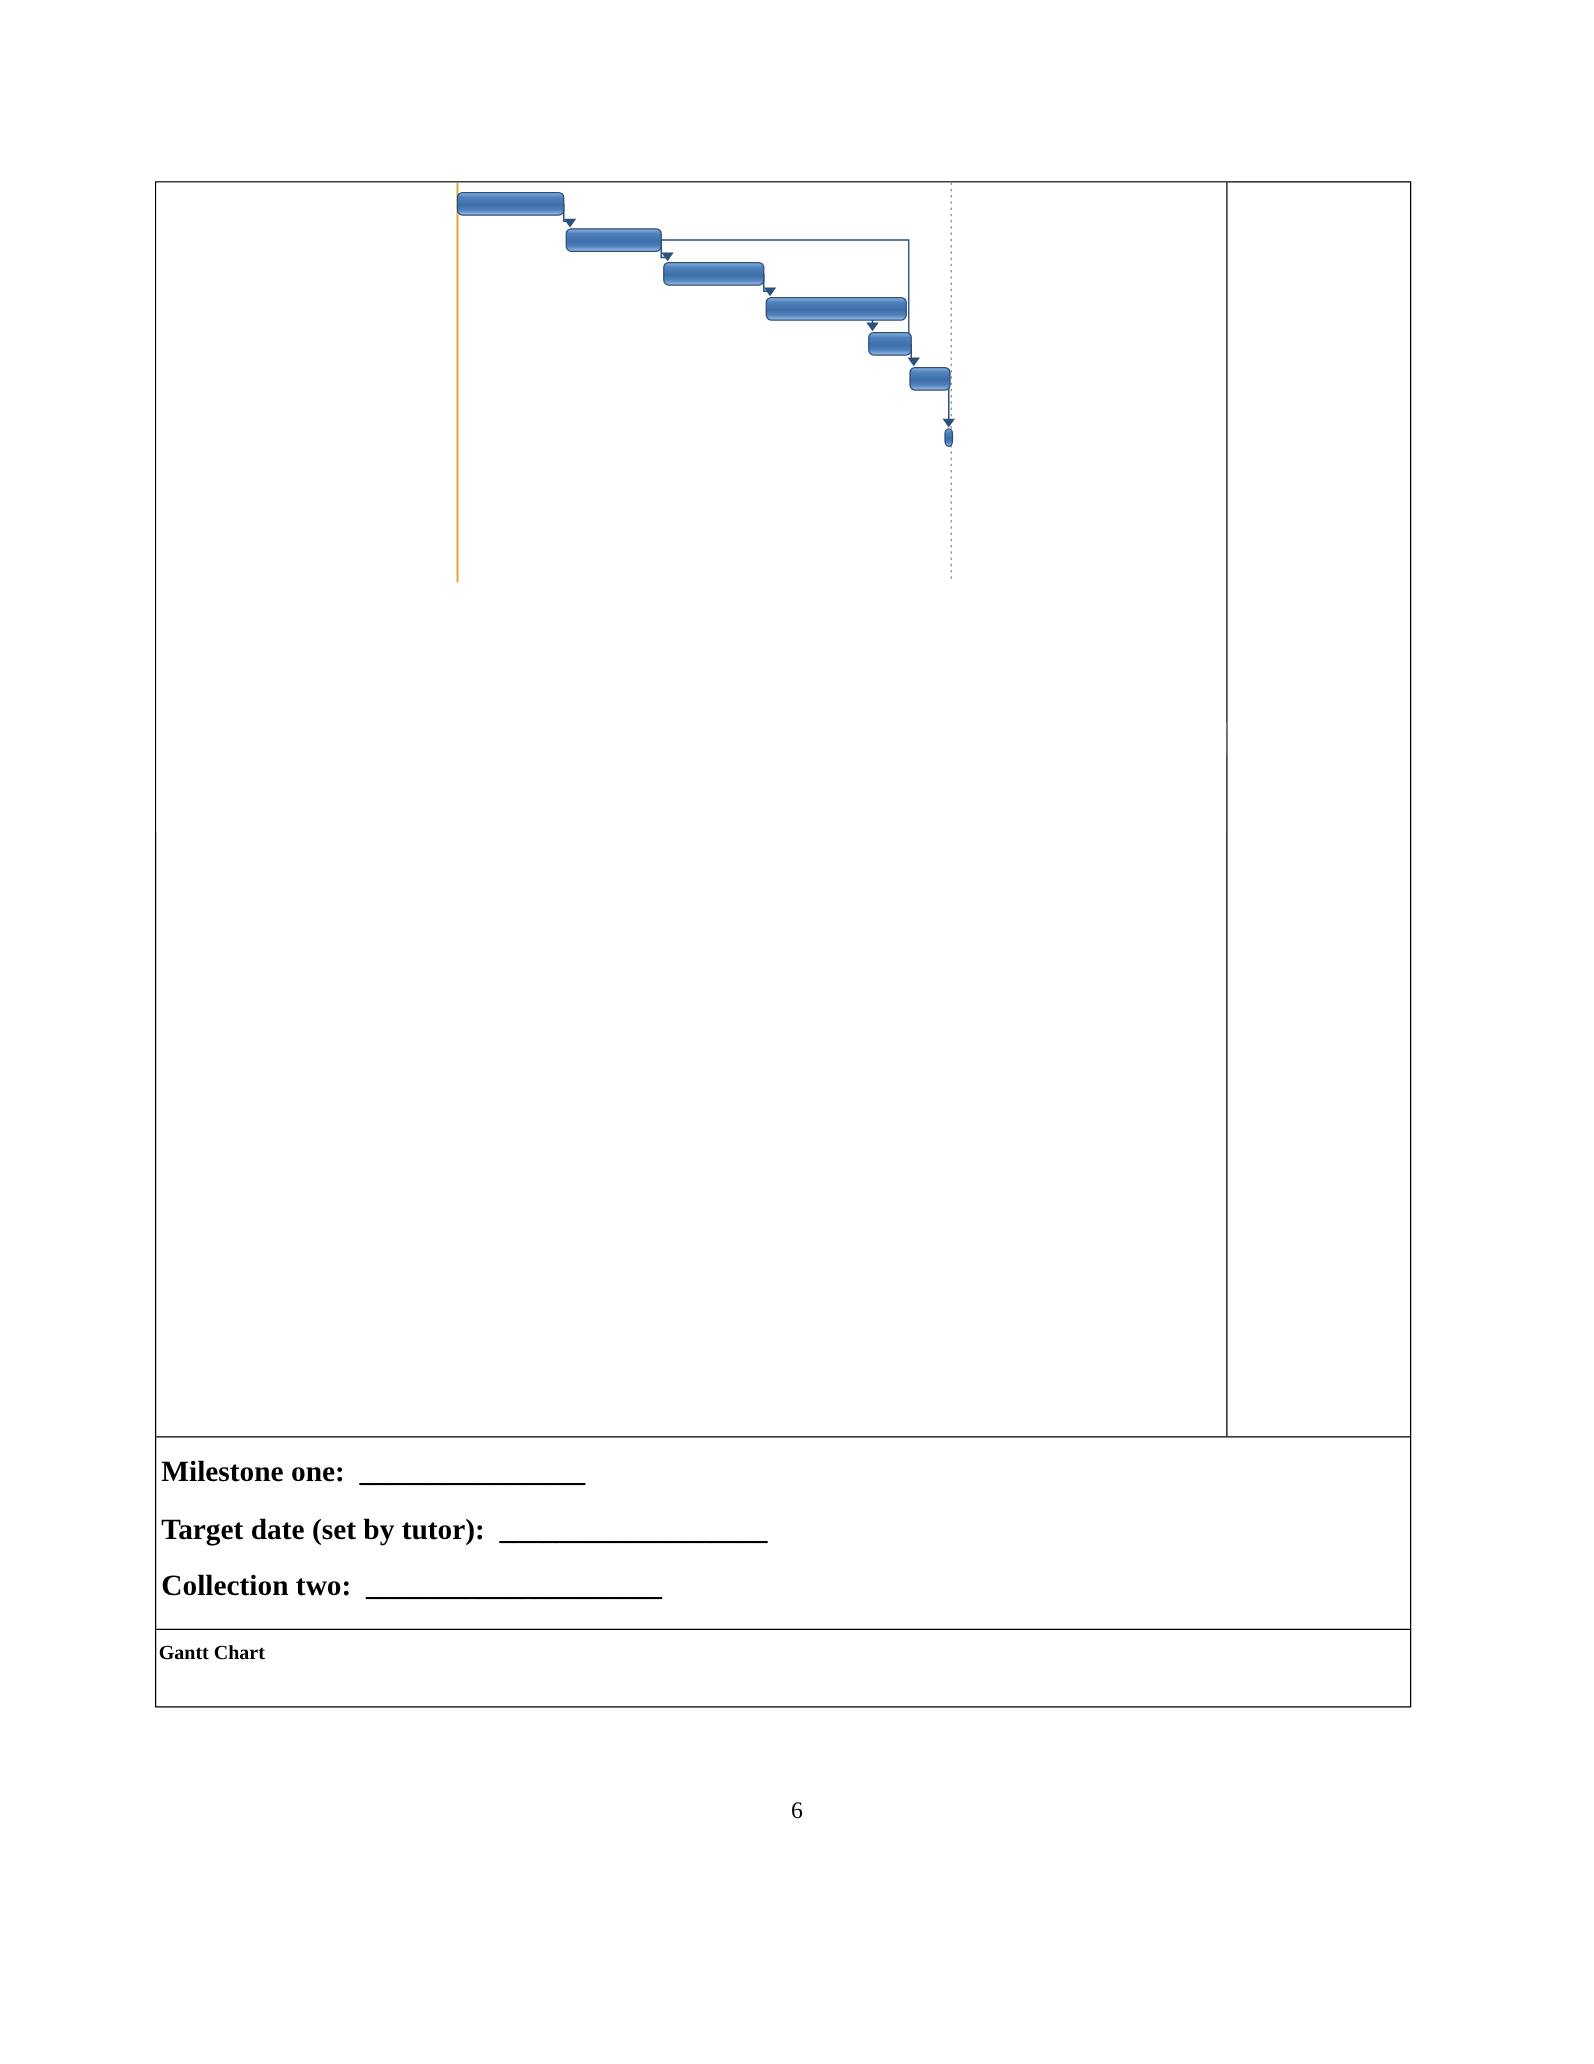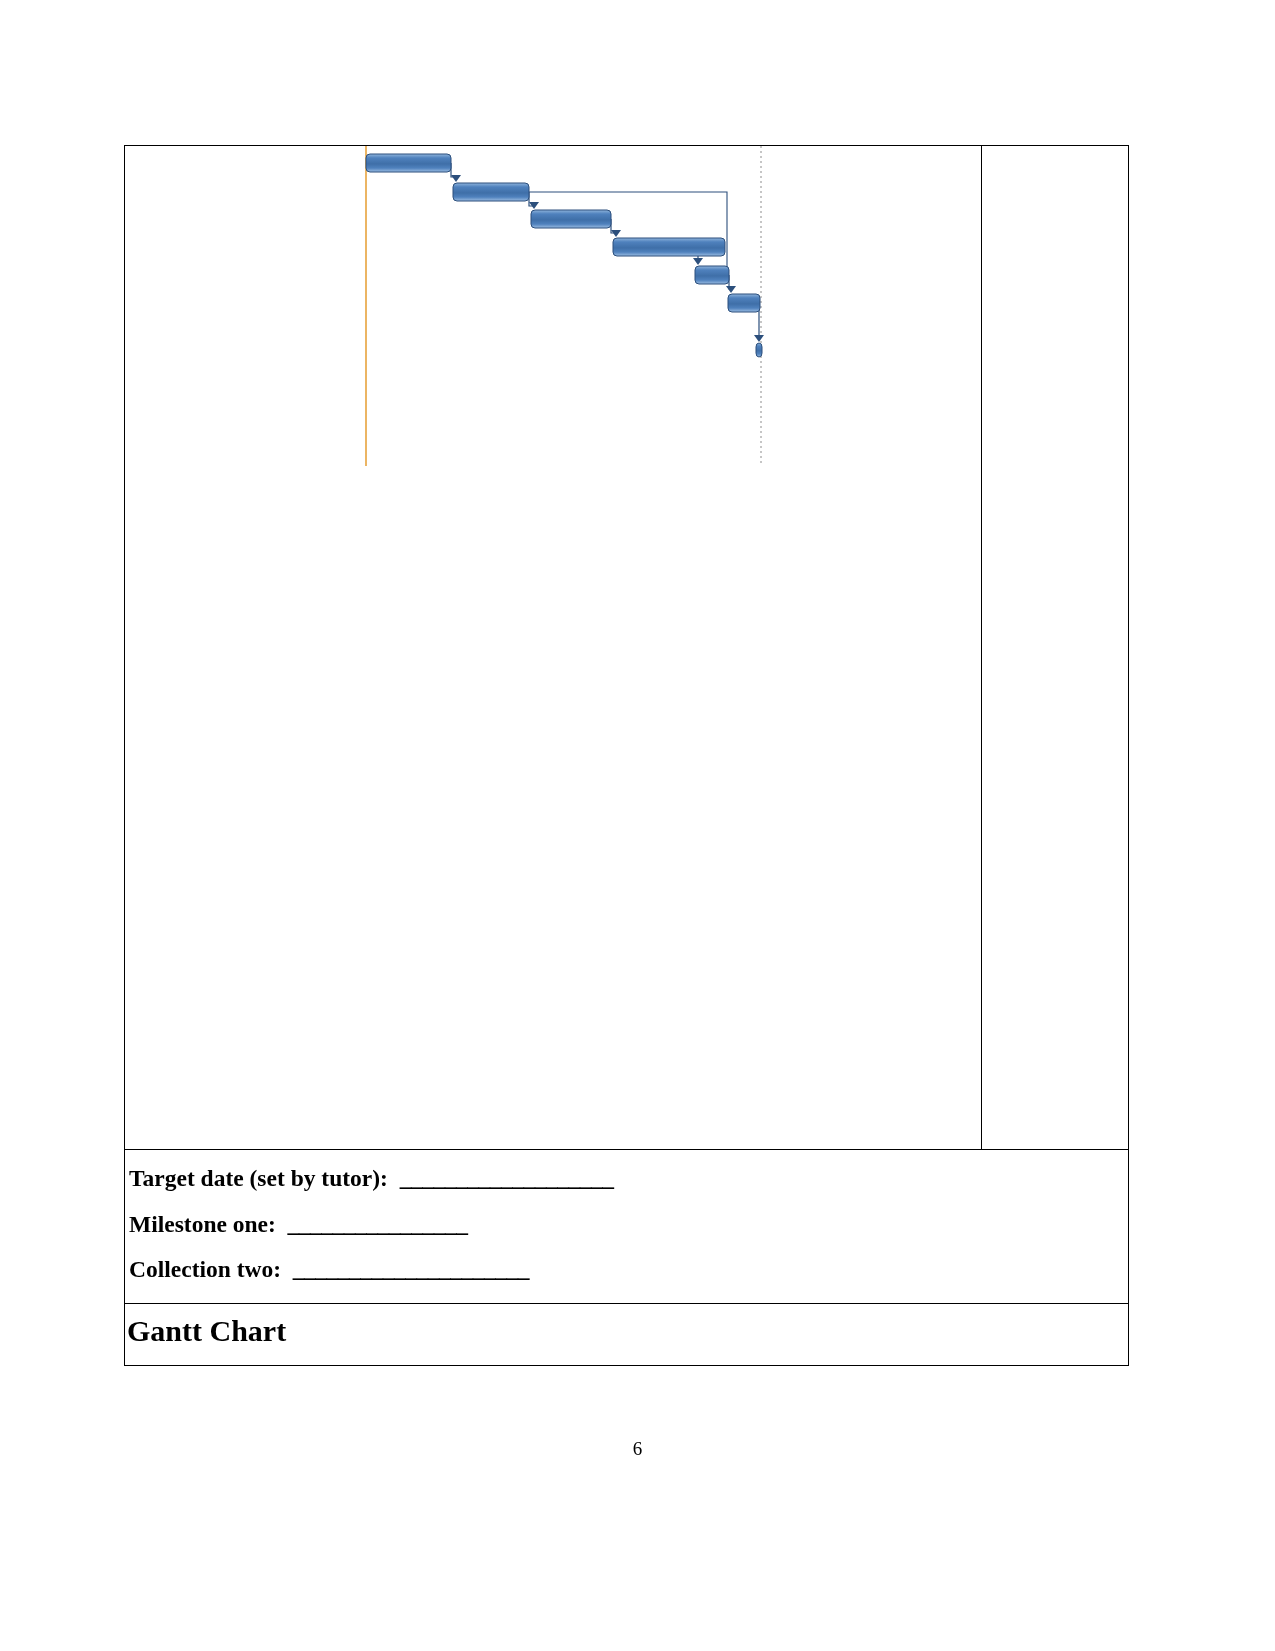--- a/index.html
+++ b/index.html
@@ -63,21 +63,21 @@
     letter-spacing: -0.5px;
   }
   .gantt-title-row {
     border-top: 1.2px solid #000;
     box-sizing: border-box;
     height: 62px;
   }
   .gantt-title {
     font-family: "Liberation Serif", serif;
     font-weight: bold;
-    font-size: 30px;
+    font-size: 16px;
     color: #000;
     padding: 10px 0 0 2px;
   }
 
   
   #project-table {
     position: absolute;
     left: 100px;
     top: 8px;
     width: 655px;
@@ -415,22 +415,22 @@
             </g>
           </svg>
       </div>
 
     </div>
     <div class="cell-side"></div>
   </div>
 
   <div class="doc-row-text">
     <div class="milestone-block" id="milestone-block">
+        <div class="ms-line"><span>Milestone one:</span><span>  </span><span class="blank">________________</span></div>
         <div class="ms-line"><span>Target date (set by tutor):</span><span>  </span><span class="blank">___________________</span></div>
-        <div class="ms-line"><span>Milestone one:</span><span>  </span><span class="blank">________________</span></div>
         <div class="ms-line"><span>Collection two:</span><span>  </span><span class="blank">_____________________</span></div>
       </div>
   </div>
 
   <div class="gantt-title-row">
     <div class="gantt-title">Gantt Chart</div>
   </div>
 
 </div>
 

